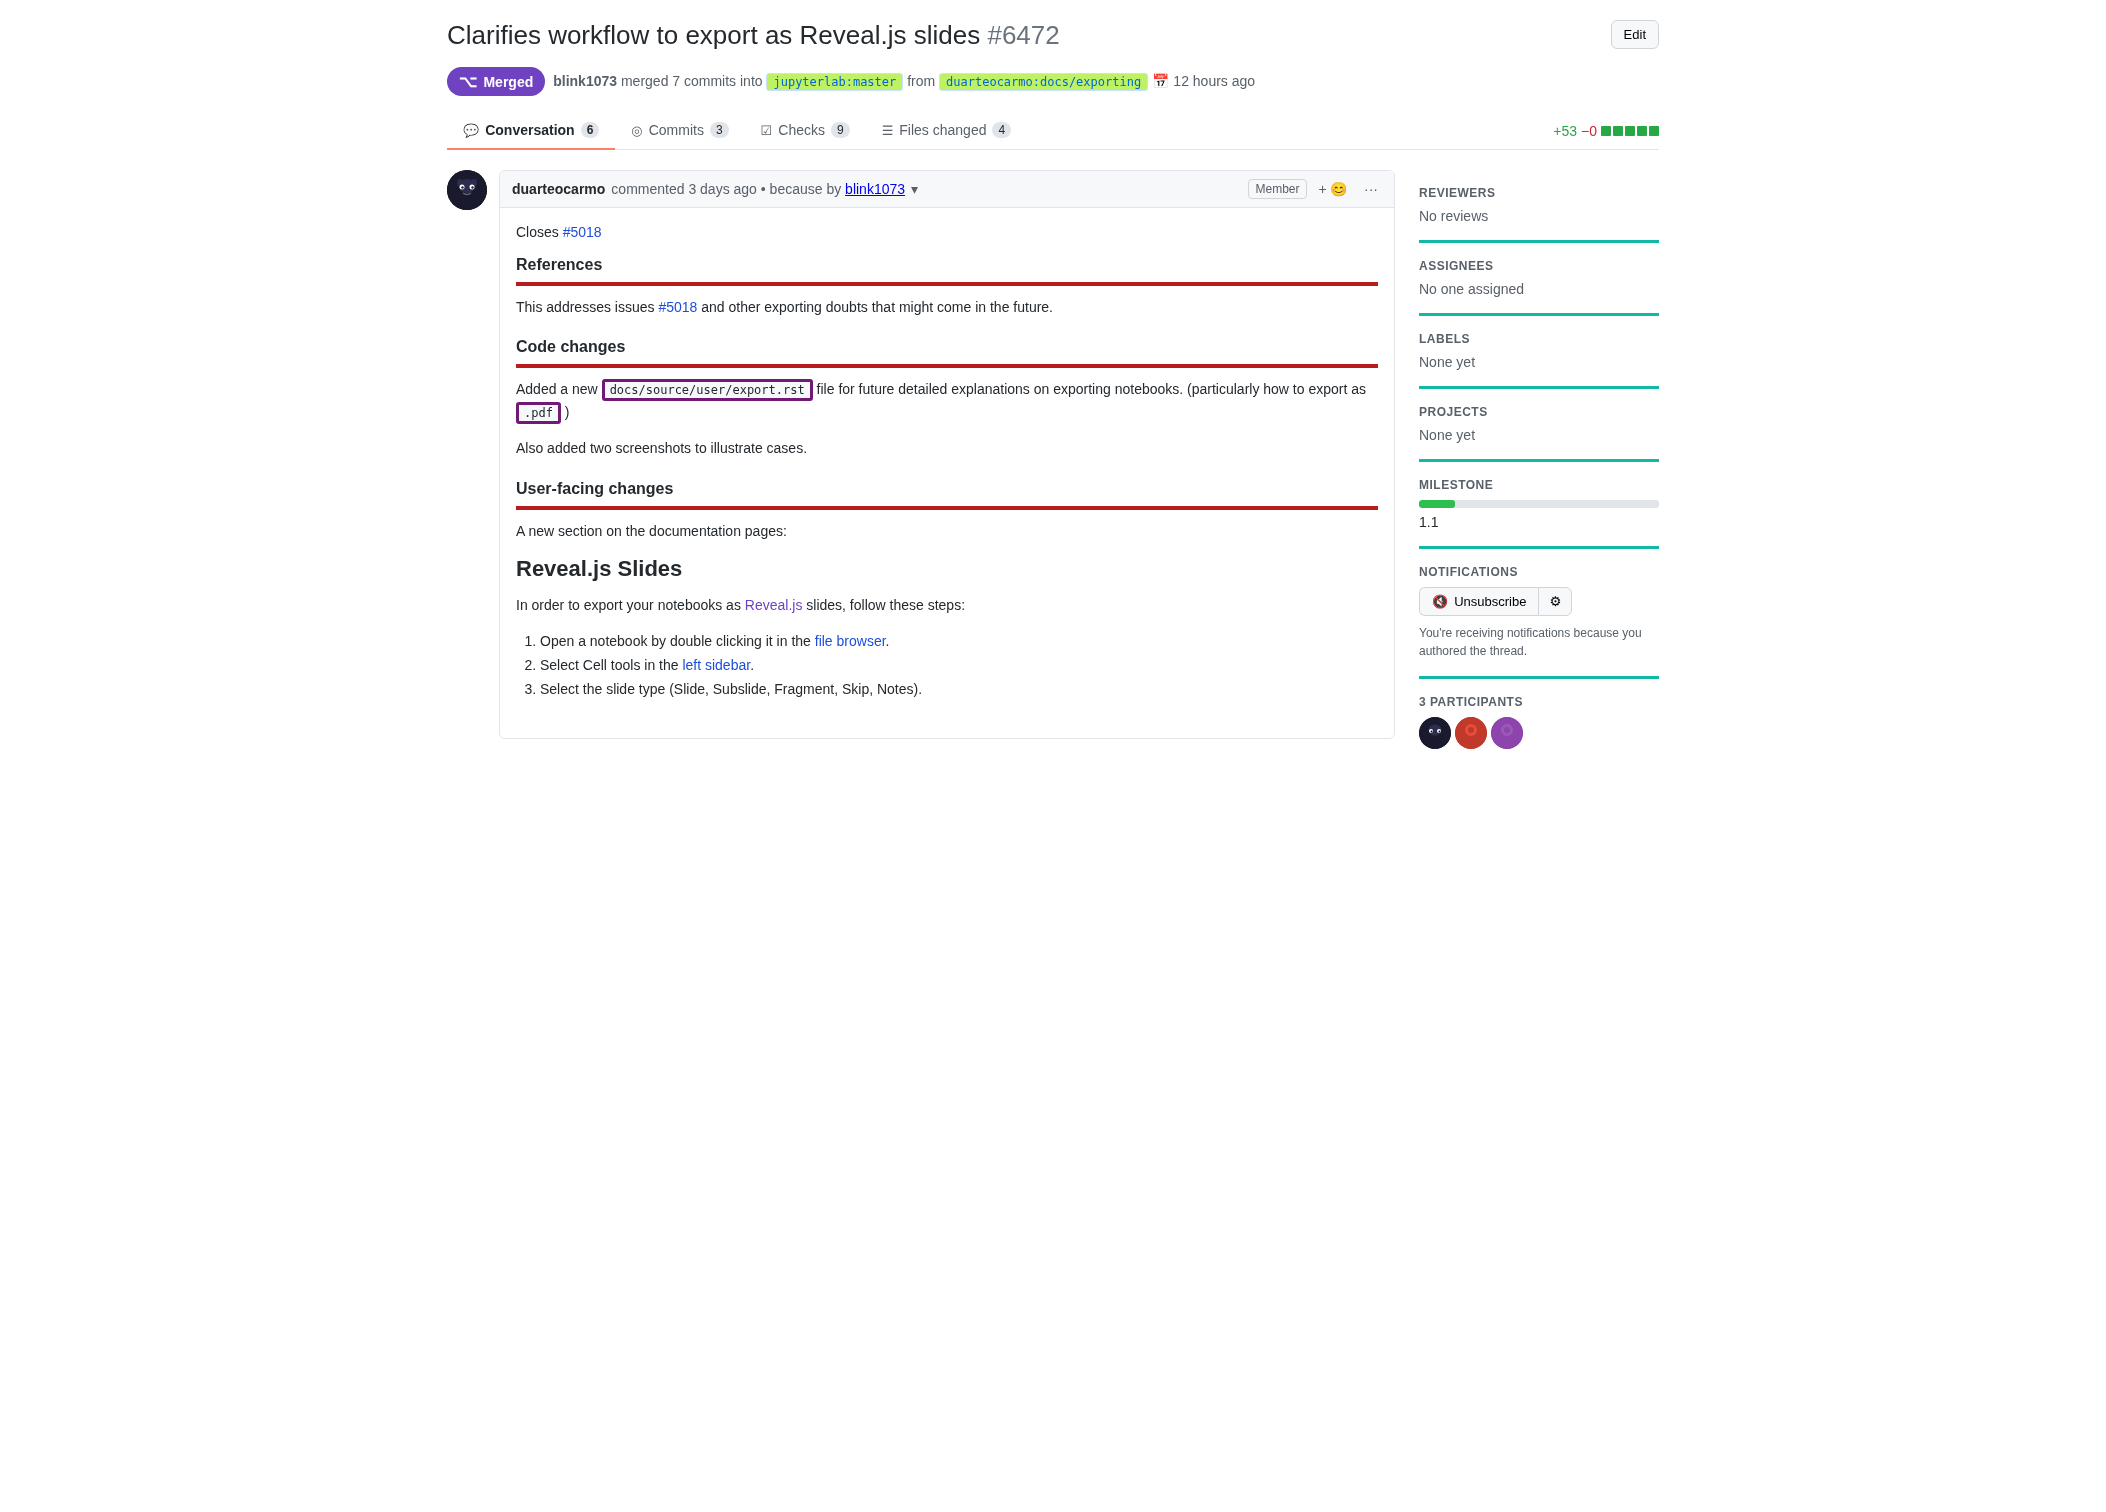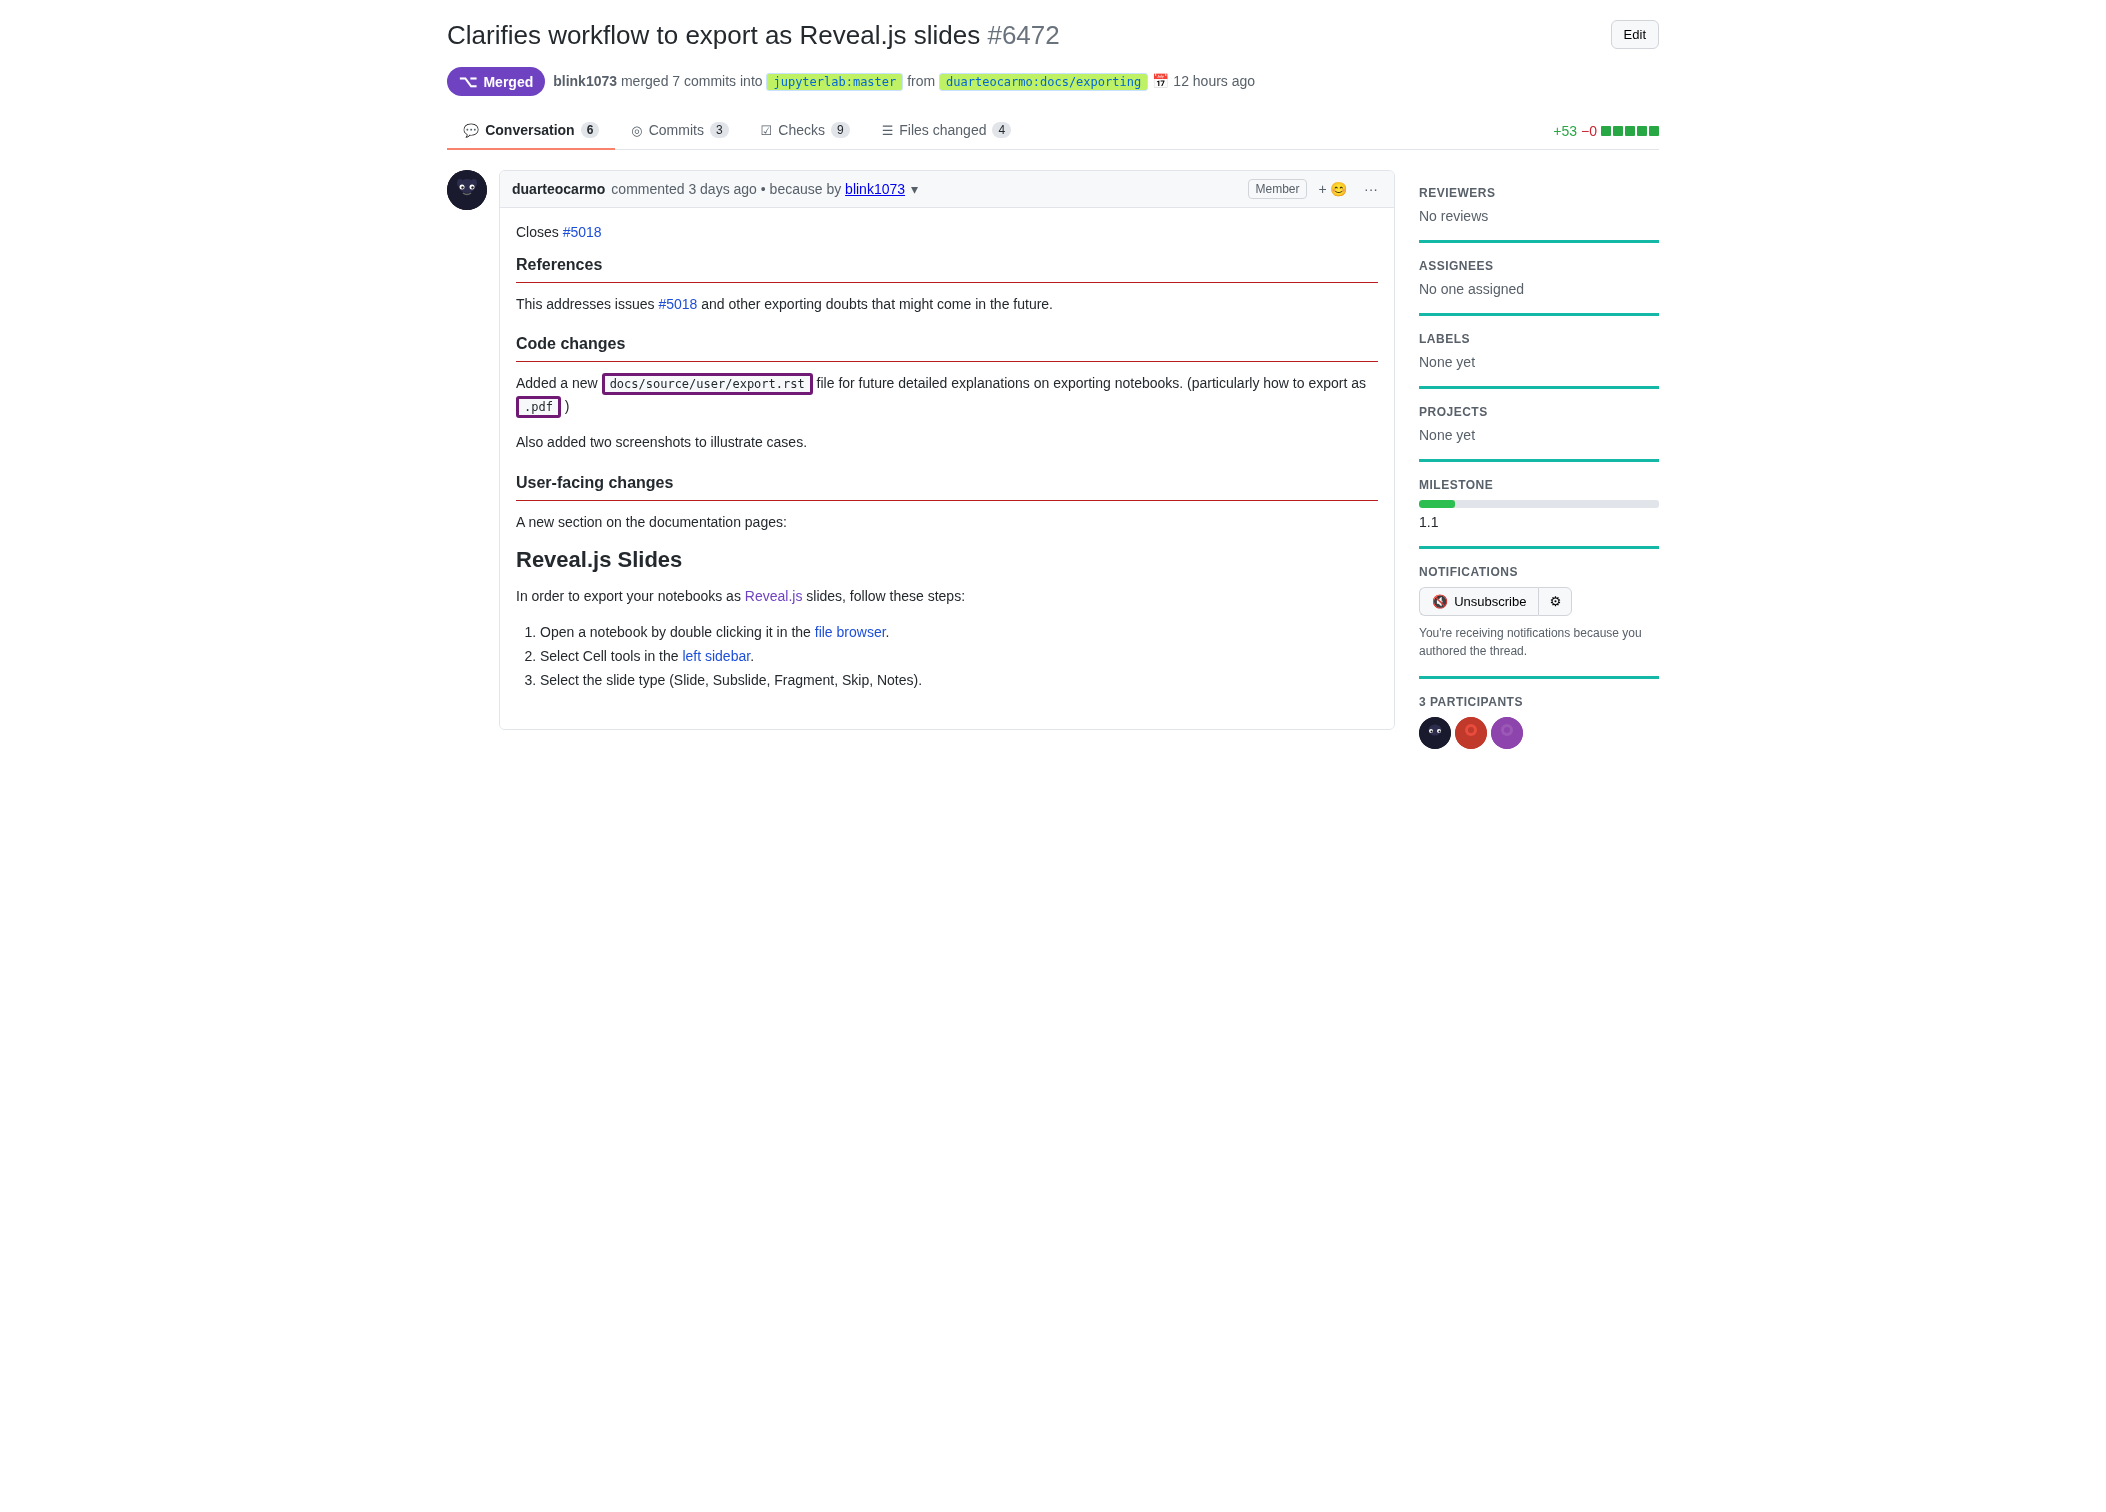--- a/index.html
+++ b/index.html
@@ -230,21 +230,21 @@
     .closes-line {
       margin-bottom: 16px;
       font-size: 14px;
     }
     .closes-line a { color: #0366d6; }
     .comment-body h3 {
       font-size: 16px;
       font-weight: 600;
       margin-bottom: 10px;
       padding-bottom: 8px;
-      border-bottom: 1px solid #b91c1c;
+      border-bottom: 4px solid #b91c1c;
     }
     .comment-body h4 {
       font-size: 22px;
       font-weight: 700;
       color: #24292e;
       margin-bottom: 12px;
     }
     .comment-body p {
       font-size: 14px;
       line-height: 1.6;

